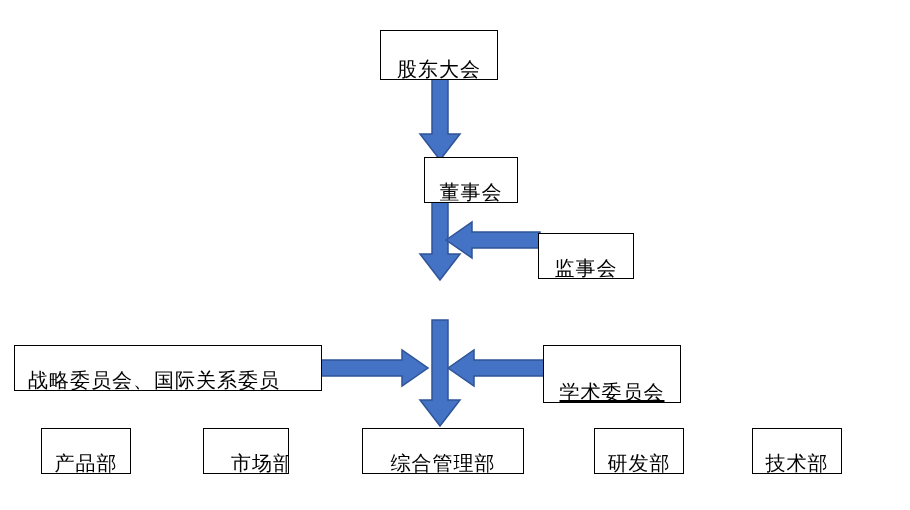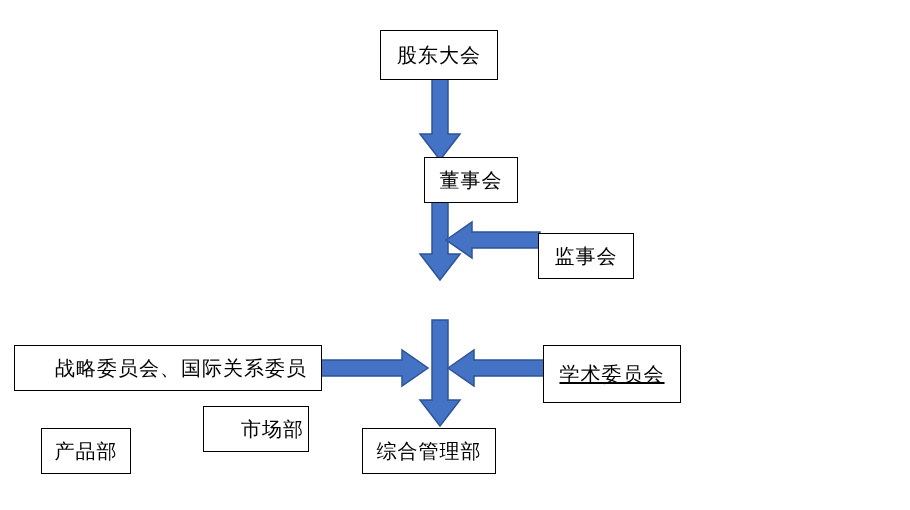--- a/index.html
+++ b/index.html
@@ -16,21 +16,21 @@
     height: 510px;
     background: #ffffff;
     overflow: hidden;
   }
   .node-box {
     position: absolute;
     box-sizing: border-box;
     border: 1px solid #000000;
     background: #ffffff;
     display: flex;
-    align-items: center;
+    align-items: flex-end;
     justify-content: center;
     color: #000000;
     font-size: 20px;
     line-height: 1;
     letter-spacing: 1px;
     white-space: nowrap;
     overflow: hidden;
     z-index: 3;
   }
   .arrow {
@@ -91,35 +91,41 @@
 
   <div class="node-box" style="left:392px; top:157px; width:94px; height:46px;margin-left:32px;">
     <span>董事会</span>
   </div>
 
   <div class="node-box" style="left:538px; top:213px; width:96px; height:46px;margin-top:20px;">
     <span>监事会</span>
   </div>
 
 
-  <div class="node-box" style="left:14px; top:345px; width:308px; height:46px; justify-content:flex-start; padding-left:40px;">
+  <div class="node-box" style="left:14px; top:345px; width:308px; height:46px; justify-content:flex-start; padding-left:13px;">
     <span>战略委员会、国际关系委员</span>
   </div>
 
   <div class="node-box" style="left:543px; top:345px; width:138px; height:58px;text-decoration:underline;">
     <span>学术委员会</span>
   </div>
 
   <div class="node-box" style="left:41px; top:428px; width:90px; height:46px;">
     <span>产品部</span>
   </div>
 
-  <div class="node-box" style="left:203px; top:406px; width:106px; height:46px;padding-left:33px;">
+  <div class="node-box" style="left:203px; top:428px; width:86px; height:46px;padding-left:33px;">
     <span>市场部</span>
   </div>
 
-  <div class="node-box" style="left:362px; top:428px; width:134px; height:46px;">
+  <div class="node-box" style="left:362px; top:428px; width:162px; height:46px;">
     <span>综合管理部</span>
   </div>
 
+  <div class="node-box" style="left:594px; top:428px; width:90px; height:46px;">
+    <span>研发部</span>
+  </div>
 
+  <div class="node-box" style="left:752px; top:428px; width:90px; height:46px;">
+    <span>技术部</span>
+  </div>
 
 </div>
 
 </body></html>

